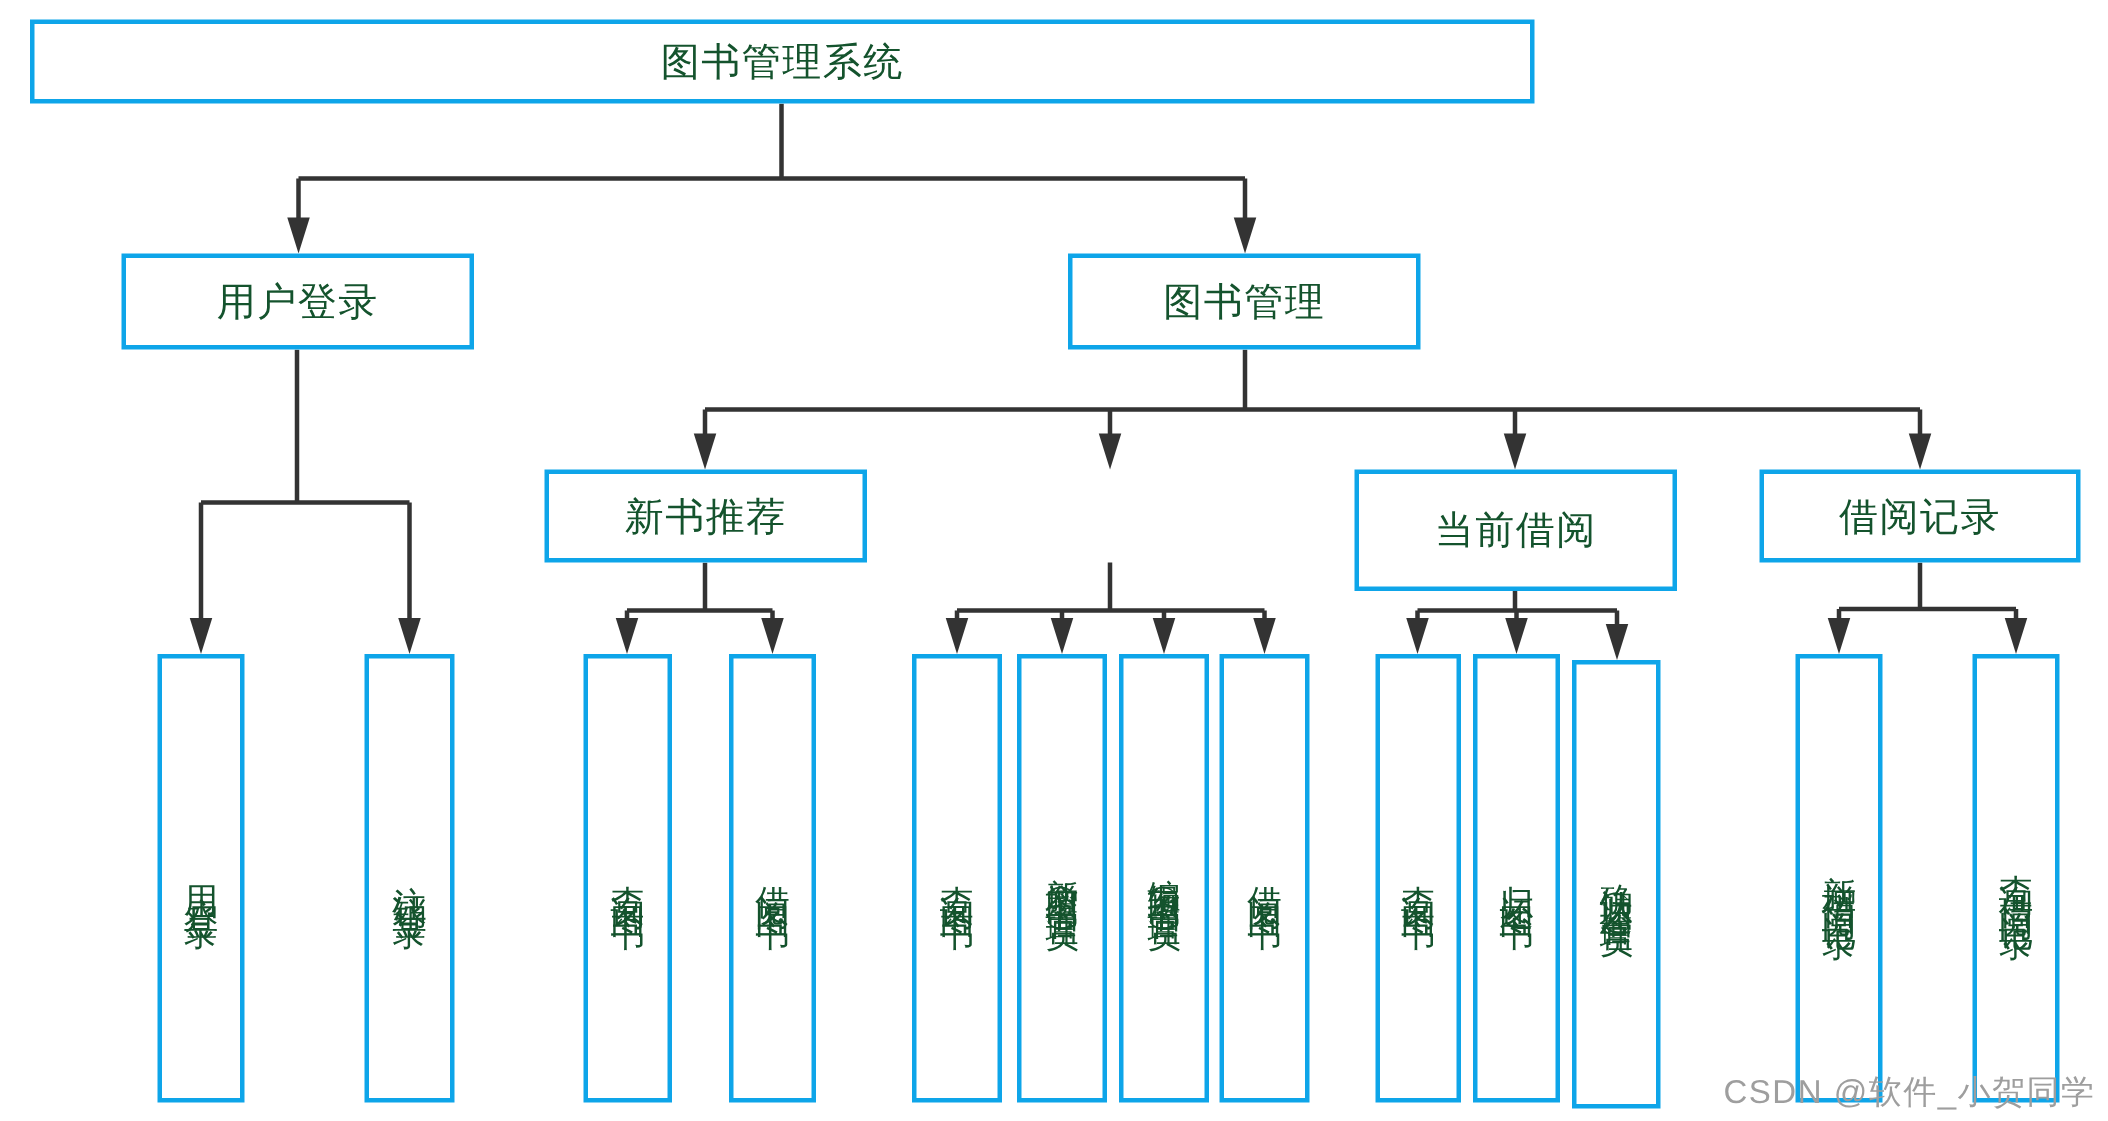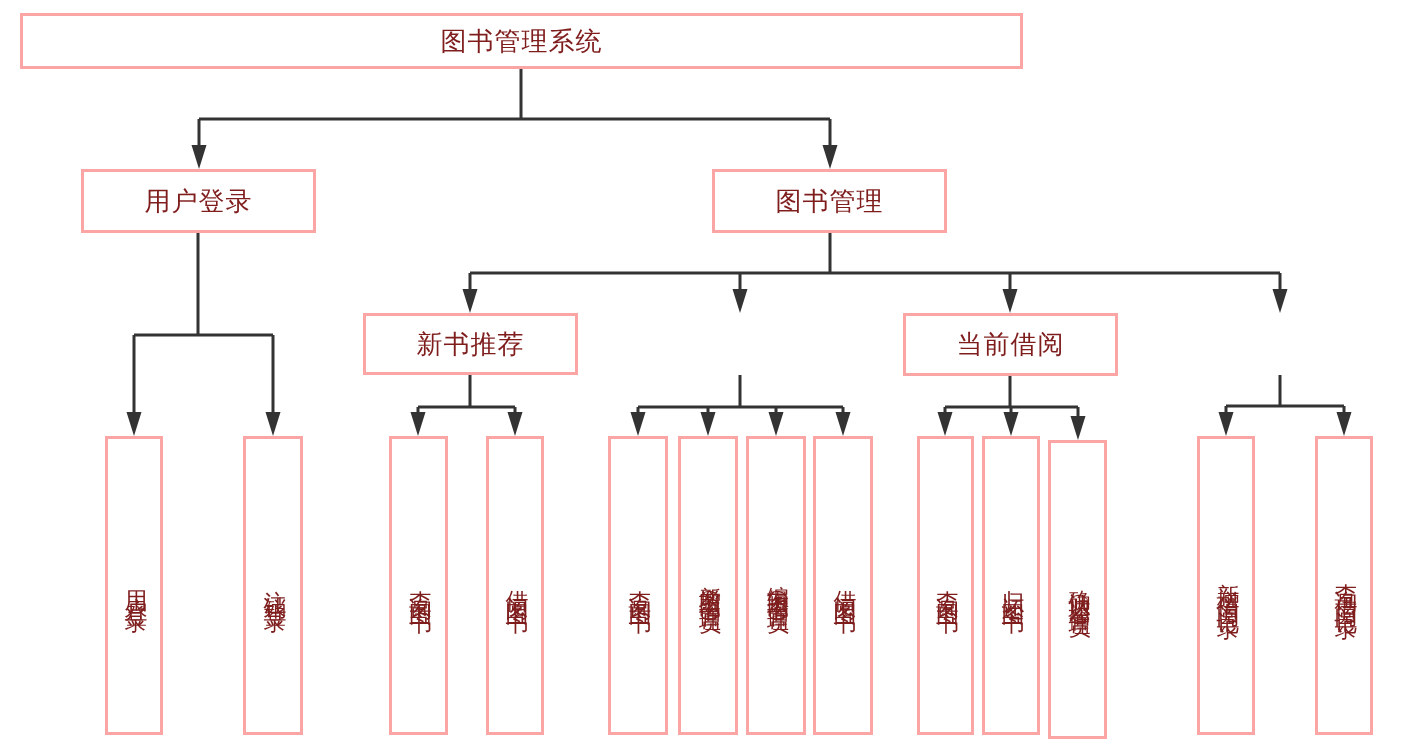--- a/index.html
+++ b/index.html
@@ -17,27 +17,26 @@
   }
   .connectors {
     position: absolute;
     left: 0;
     top: 0;
     pointer-events: none;
   }
   .node {
     position: absolute;
     box-sizing: border-box;
-    border: 3px solid #fca5a5;
+    border: 3px solid #0ea5e9;
     background: #ffffff;
     display: flex;
     align-items: center;
     justify-content: center;
-    color: #7f1d1d;
-    font-family: Liberation Mono, monospace;
+    color: #14532d;
   }
   .node.h span {
     font-size: 26px;
     letter-spacing: 1px;
     white-space: nowrap;
   }
   .node.v span {
     writing-mode: vertical-rl;
     text-orientation: mixed;
     font-size: 23px;
@@ -111,22 +110,25 @@
   <div class="node h" style="left:81px; top:169px; width:235px; height:64px;">
     <span>用户登录</span>
   </div>
   <div class="node h" style="left:363px; top:313px; width:215px; height:62px;">
     <span>新书推荐</span>
   </div>
 
   <div class="node h" style="left:712px; top:169px; width:235px; height:64px;">
     <span>图书管理</span>
   </div>
-  <div class="node h" style="left:903px; top:313px; width:215px; height:63px;">
+  <div class="node h" style="left:903px; top:313px; width:215px; height:81px;">
     <span>当前借阅</span>
+  </div>
+  <div class="node h" style="left:1173px; top:313px; width:214px; height:62px;">
+    <span>借阅记录</span>
   </div>
 
   <div class="node v" style="left:105px; top:436px; width:58px; height:299px;">
     <span>用户登录</span>
   </div>
   <div class="node v" style="left:243px; top:436px; width:60px; height:299px;">
     <span>注销登录</span>
   </div>
 
   <div class="node v" style="left:389px; top:436px; width:59px; height:299px;">
@@ -159,14 +161,15 @@
     <span>确认归还（管理员）</span>
   </div>
 
   <div class="node v" style="left:1197px; top:436px; width:58px; height:299px;">
     <span>新增借阅记录</span>
   </div>
   <div class="node v" style="left:1315px; top:436px; width:58px; height:299px;">
     <span>查询借阅记录</span>
   </div>
 
+  <div class="watermark">CSDN @软件_小贺同学</div>
 
 </div>
 
 </body></html>

